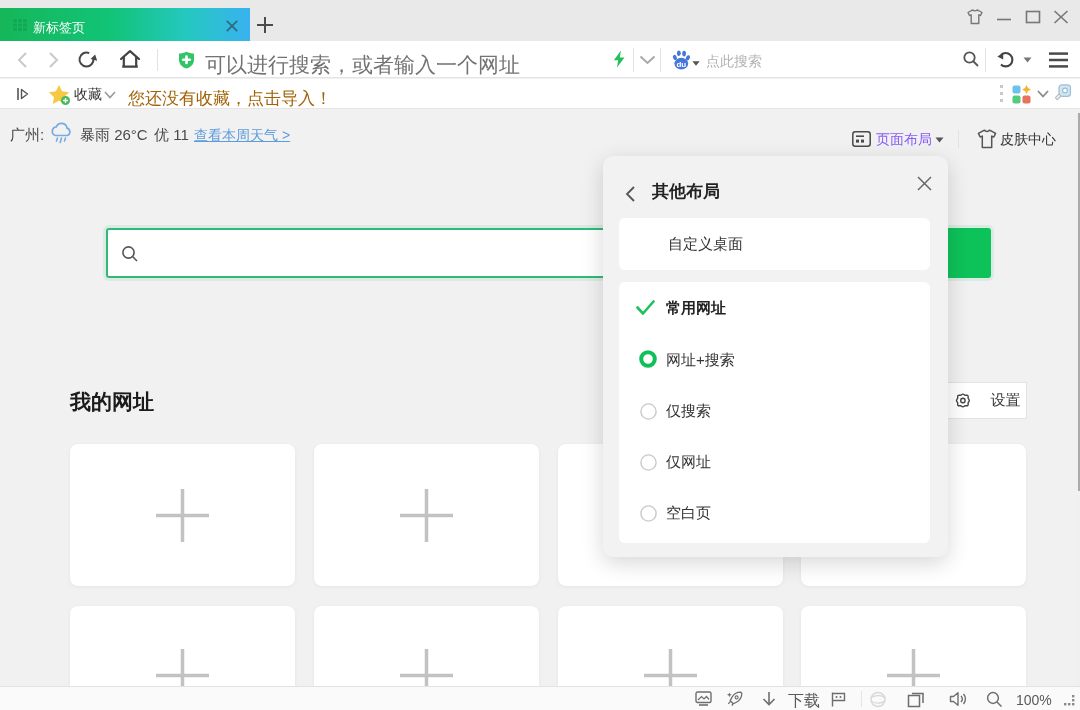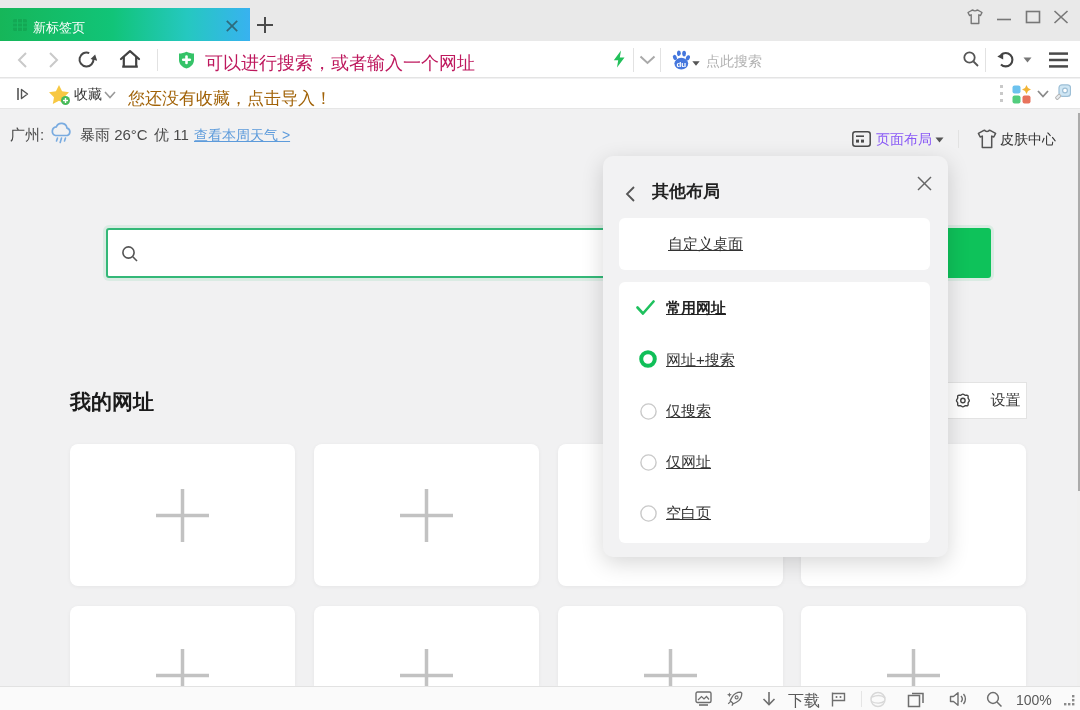--- a/index.html
+++ b/index.html
@@ -42,21 +42,21 @@
             display:flex; align-items:center; justify-content:center; gap:20px; font-size:15px; color:#3c3c3c; }
 
   
   #sbtrack { left:1069px; top:0px; width:11px; height:576px; background:#f0f0f0; }
   #sbthumb { left:1070px; top:3px; width:9px; height:378px; background:#ababab; }
 
   
   #popup { left:595px; top:46px; width:345px; height:401px; background:#f2f2f3; border-radius:10px;
            box-shadow:0 6px 22px rgba(0,0,0,0.16); }
   .pcard { position:absolute; left:16px; width:311px; background:#fff; border-radius:6px; }
-  .pitem { position:absolute; left:19px; font-size:15px; color:#333;text-decoration:underline; }
+  .pitem { position:absolute; left:19px; font-size:15px; color:#333; }
 
   
   #statusbar { left:0; top:686px; width:1080px; height:24px; background:#fafafa; border-top:1px solid #e2e2e2; }
   .sic { position:absolute; top:4px; }
   .stxt { position:absolute; font-size:16px; color:#5a5a5a; }
 </style>
 </head>
 <body>
 
 <div class="abs" id="titlebar">
@@ -119,21 +119,21 @@
     <path d="M4.8 7.8 L4.8 17.7 M17.2 7.8 L17.2 17.7 M3.2 17.7 L18.8 17.7" fill="none" stroke="#424242" stroke-width="2.2"></path>
   </svg>
   <div class="abs sep-v" style="left:157px;top:8px;height:22px;"></div>
   <svg class="abs" style="left:178px;top:10px;" width="17" height="18" viewBox="0 0 17 18">
     <path d="M8.5 0.8 C10.8 2 13.5 2.6 16 2.6 L16 9 C16 13.5 12.2 16.5 8.5 17.6 C4.8 16.5 1 13.5 1 9 L1 2.6 C3.5 2.6 6.2 2 8.5 0.8 Z" fill="#35c368"></path>
     <g stroke="#fff" stroke-width="2.6" stroke-linecap="round">
         <line x1="8.5" y1="5.5" x2="8.5" y2="12"></line>
         <line x1="5.2" y1="8.75" x2="11.8" y2="8.75"></line>
       </g>
   </svg>
-  <div class="abs" style="left:205px;top:10px;font-size:18px;color:#be185d;">可以进行搜索，或者输入一个网址</div>
+  <div class="abs" style="left:205px;top:10px;font-size:21px;color:#737373;">可以进行搜索，或者输入一个网址</div>
   <svg class="abs" style="left:612px;top:9px;" width="14" height="18" viewBox="0 0 14 18">
     <polygon points="9,0.5 1.8,10.2 6.2,10.2 5,17.5 12.5,7.6 7.8,7.6" fill="#22c05a"></polygon>
   </svg>
   <div class="abs sep-v" style="left:633px;top:7px;height:24px;"></div>
   <svg class="abs" style="left:639px;top:14px;" width="17" height="10" viewBox="0 0 17 10">
       <polyline points="1.5,1.5 8.5,8 15.5,1.5" fill="none" stroke="#a9a9a9" stroke-width="2"></polyline>
     </svg>
   <div class="abs sep-v" style="left:660px;top:7px;height:24px;"></div>
   <svg class="abs" style="left:672px;top:9px;" width="18" height="20" viewBox="0 0 18 20">
     <ellipse cx="9.3" cy="13.6" rx="6.9" ry="5.9" fill="#4577dd"></ellipse>

